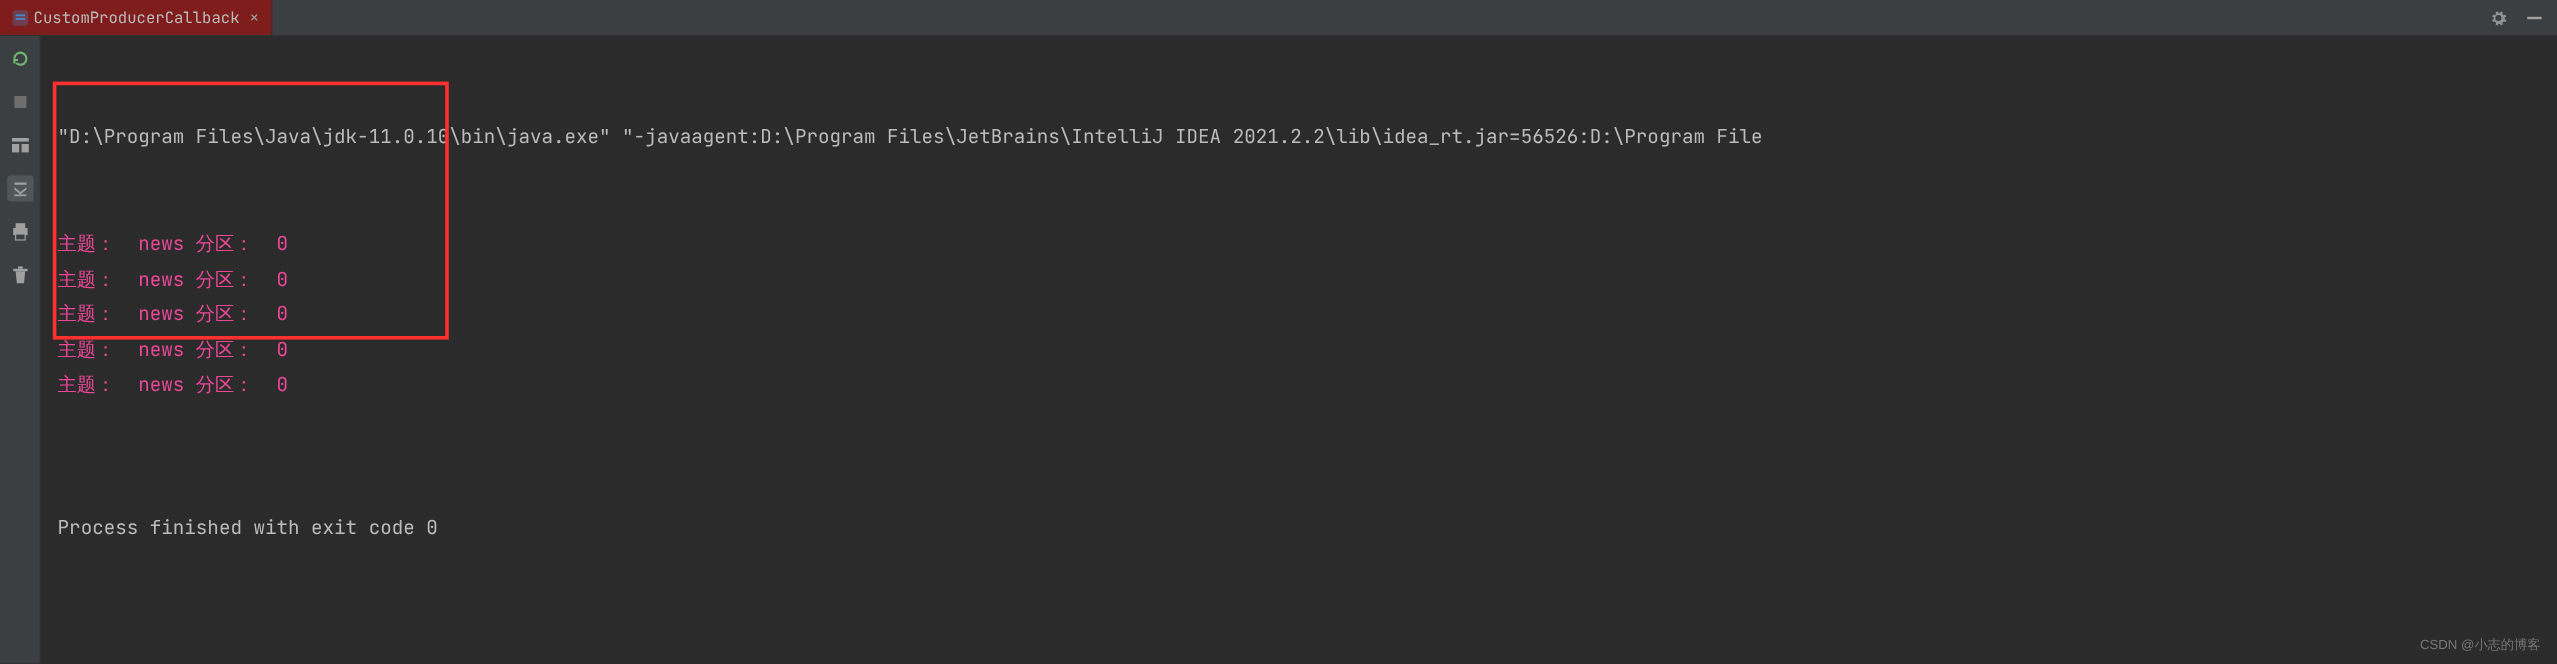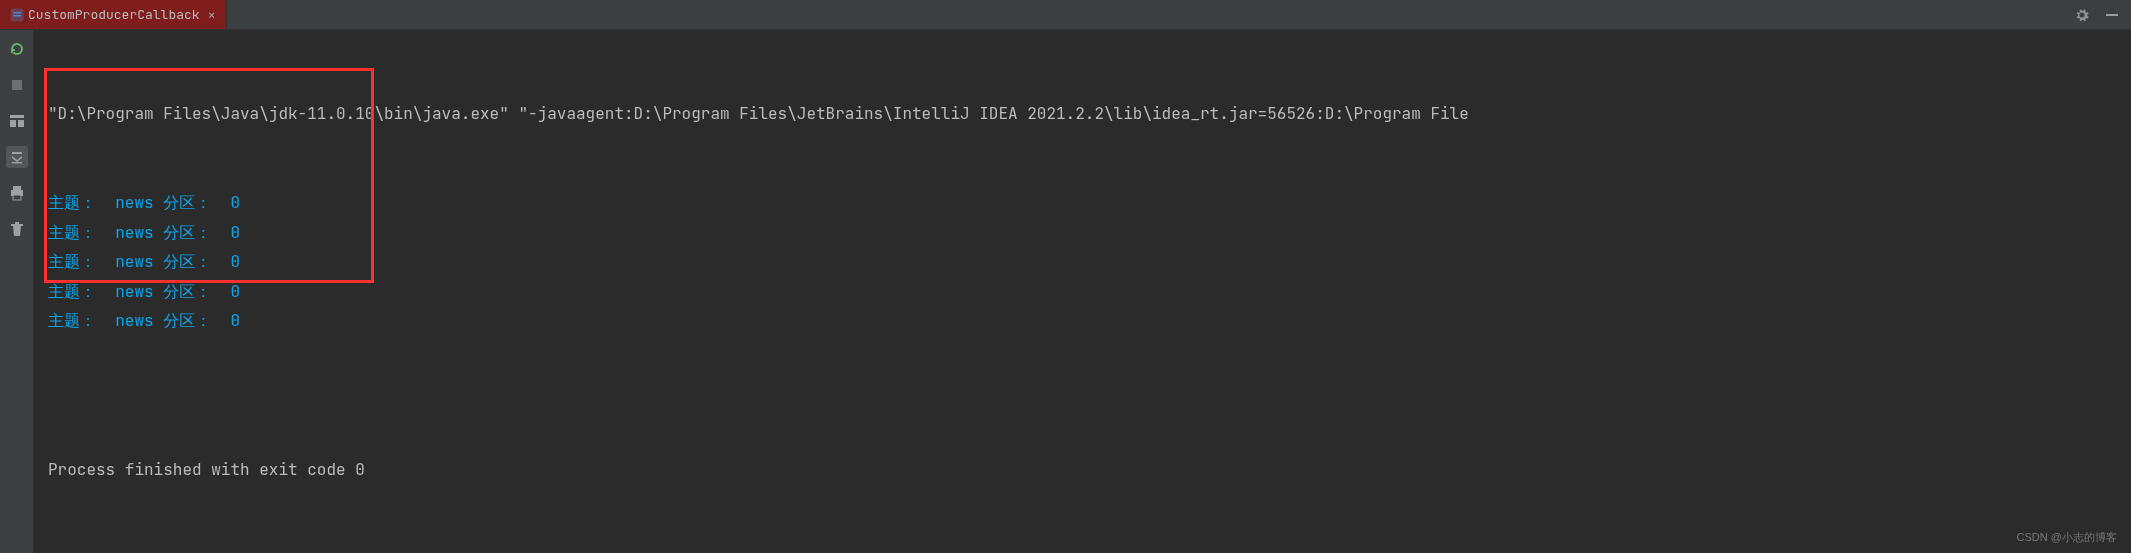--- a/index.html
+++ b/index.html
@@ -114,24 +114,23 @@
     .highlight-box {
       position: absolute;
       border: 3px solid #ff3030;
       top: 38px;
       left: 10px;
       width: 330px;
       height: 215px;
       pointer-events: none;
     }
     .output-line {
-      color: #0ea5e9;
+      color: #ec4899;
     }
     .final-line {
-      margin-top: 30px;
       color: #bbbbbb;
     }
     .watermark {
       position: absolute;
       bottom: 8px;
       right: 14px;
       color: #777;
       font-size: 11px;
       font-family: "Microsoft YaHei", sans-serif;
     }

